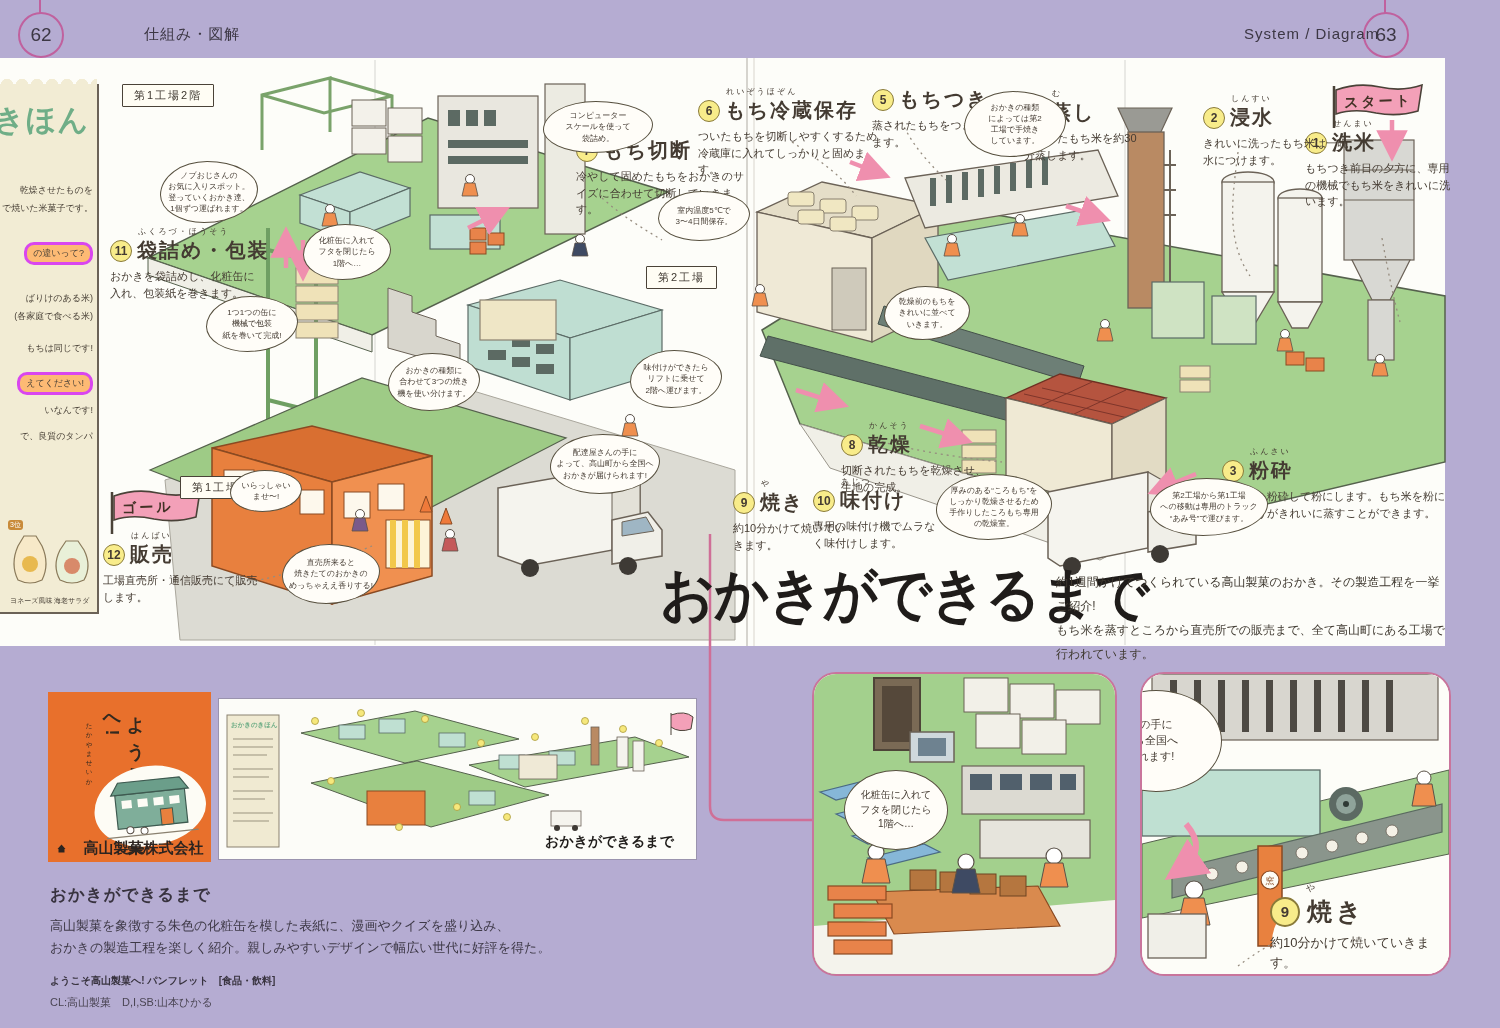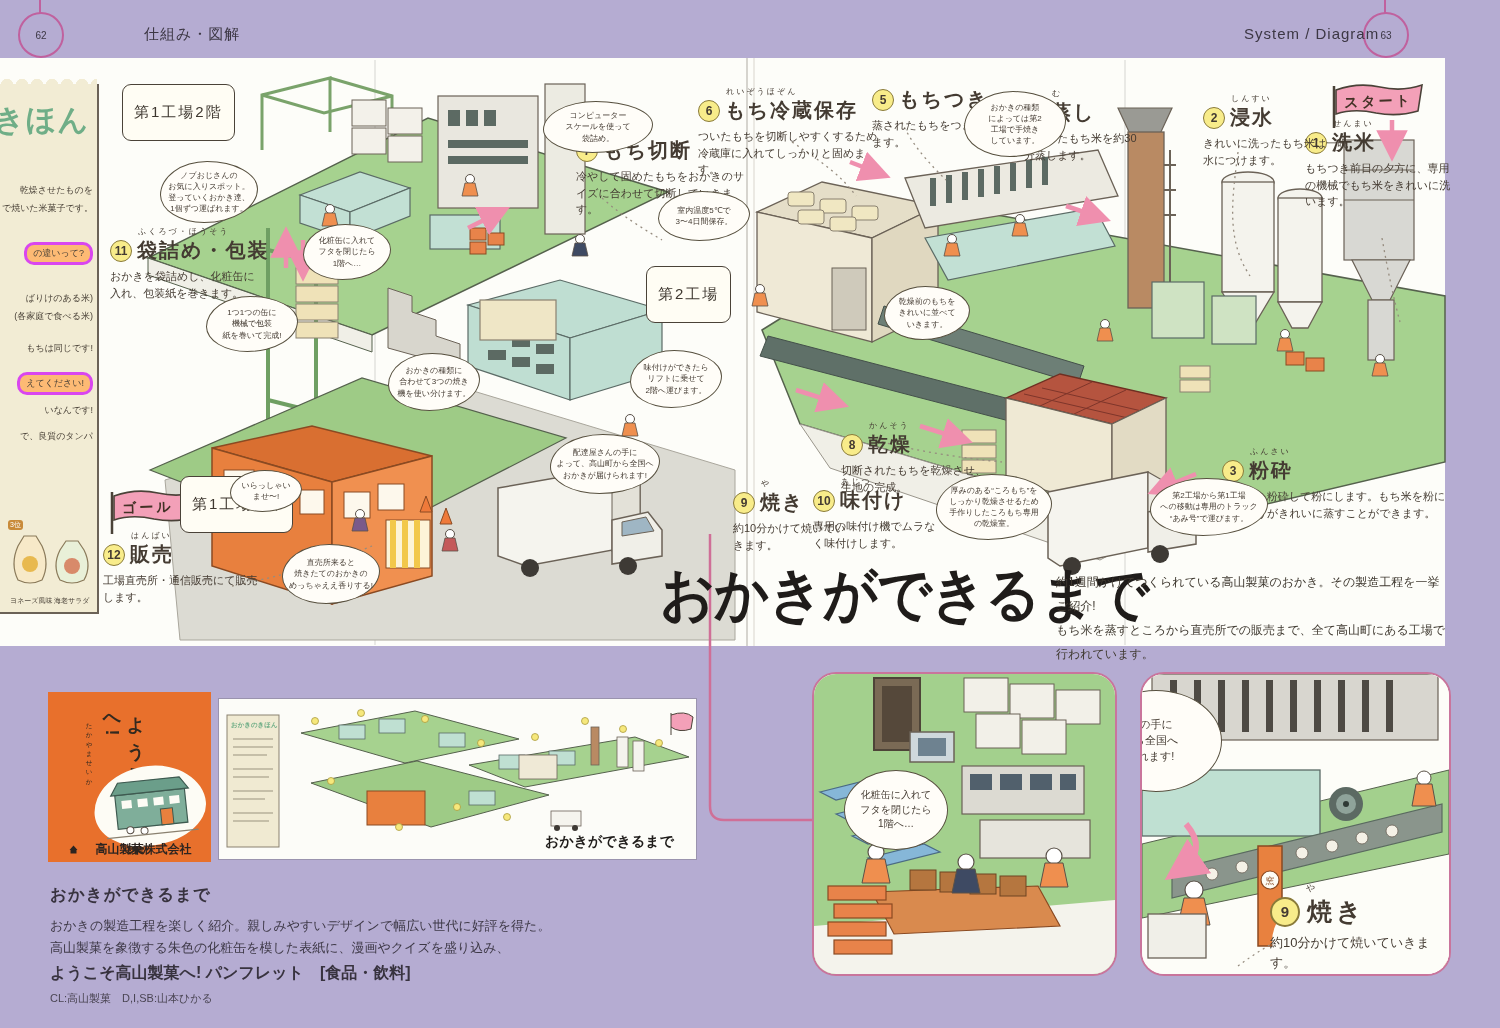--- a/index.html
+++ b/index.html
@@ -3,21 +3,21 @@
 <meta charset="utf-8">
 <style>
   html,body{margin:0;padding:0;}
   body{font-family:"Liberation Sans","DejaVu Sans",sans-serif;}
   #stage{position:relative;width:1500px;height:1028px;background:#b5acd2;overflow:hidden;}
   
   #page-white{position:absolute;left:0;top:58px;width:1445px;height:588px;background:#fdfdf9;}
   svg.scene{position:absolute;left:0;top:0;width:1500px;height:1028px;}
   
   .pagenum{position:absolute;width:42px;height:42px;border:2px solid #c0619e;border-radius:50%;
-    display:flex;align-items:center;justify-content:center;font-size:10px;color:#3c3744;background:transparent;}
+    display:flex;align-items:center;justify-content:center;font-size:19px;color:#3c3744;background:transparent;}
   .pageline{position:absolute;width:2px;background:#c0619e;top:0;}
   .tab{position:absolute;font-size:15px;letter-spacing:1px;color:#3c3744;margin-left:48px;}
   
   #notes{position:absolute;left:0;top:84px;width:97px;height:528px;background:#f2ecd4;border-right:2px solid #6b6257;border-bottom:2px solid #6b6257;}
   #notes .torn{position:absolute;left:0;top:-9px;width:100%;height:10px;
     background-image:radial-gradient(circle at 7px 10px,#f2ecd4 6px,rgba(0,0,0,0) 6.5px);background-size:15px 10px;}
   #notes .ntitle{position:absolute;left:-6px;top:16px;font-size:30px;font-weight:bold;color:#6fae87;letter-spacing:1px;}
   .nfrag{position:absolute;right:4px;font-size:9px;color:#4a4238;white-space:nowrap;}
   .nfrag.q{border:3px solid #d946ef;border-radius:10px;padding:2px 6px;background:#fdba74;}
   .nprod{position:absolute;font-size:7px;color:#4a4238;}
@@ -27,57 +27,57 @@
   .step-furi{display:block;font-size:8px;letter-spacing:2px;margin-left:28px;color:#443b32;}
   .step-head{display:flex;align-items:center;gap:5px;}
   .step-num{flex:0 0 auto;width:20px;height:20px;border-radius:50%;background:#f8ec8a;border:1.6px solid #8a7b3a;
     display:flex;align-items:center;justify-content:center;font-size:12px;font-weight:bold;color:#443b32;}
   .step-title{font-size:20px;font-weight:600;letter-spacing:2px;white-space:nowrap;}
   .step-desc{margin-top:4px;font-size:11px;line-height:1.5;}
   .bubble{position:absolute;background:#fffdf8;border:1.4px solid #57503f;z-index:6;
     border-radius:48% 52% 55% 45% / 55% 45% 55% 45%;
     display:flex;align-items:center;justify-content:center;text-align:center;
     font-size:8px;line-height:1.4;color:#443b32;white-space:pre-line;padding:2px;}
-  .area-label{position:absolute;border:1.8px solid #4a4238;border-radius:9px;background:#fffdf4;
-    padding:18px 11px;font-size:15px;letter-spacing:2px;color:#3e372f;z-index:6;white-space:nowrap;}
+  .area-label{position:absolute;border:1.8px solid #4a4238;border-radius:1px;background:#fffdf4;
+    padding:3px 11px;font-size:11px;letter-spacing:2px;color:#3e372f;z-index:6;white-space:nowrap;}
   .flag{position:absolute;z-index:6;width:100px;height:46px;}
   .flag svg{position:absolute;left:0;top:0;}
   .flag .ftext{position:absolute;left:18px;top:9px;font-size:14px;letter-spacing:3px;color:#433226;font-weight:600;transform:rotate(-2deg);}
   
   #big-title{position:absolute;left:660px;top:556px;font-size:54px;font-weight:900;color:#1f1c1a;
     letter-spacing:-1px;transform:scaleY(1.08);transform-origin:top left;white-space:nowrap;z-index:6;}
   #intro{position:absolute;left:1056px;top:570px;width:392px;font-size:12px;line-height:2.0;color:#3f3930;z-index:6;}
   
   #cover{position:absolute;left:48px;top:692px;width:163px;height:170px;background:#e8702c;overflow:hidden;}
   #cover .vtitle{position:absolute;left:52px;top:12px;writing-mode:vertical-rl;font-size:18px;font-weight:700;
     letter-spacing:5px;color:#32291f;}
   #cover .vfuri{position:absolute;left:36px;top:26px;writing-mode:vertical-rl;font-size:6.5px;letter-spacing:2px;color:#32291f;}
   #cover .blob{position:absolute;left:46px;top:74px;width:112px;height:80px;background:#fdfcf5;border-radius:52% 48% 55% 45%/55% 52% 48% 45%;transform:rotate(-6deg);}
   #cover .company{position:absolute;left:0;bottom:4px;width:100%;display:flex;align-items:center;justify-content:center;gap:17px;
-    font-size:12px;font-weight:700;color:#2c2420;}
+    font-size:15px;font-weight:700;color:#2c2420;}
   #mini-panel{position:absolute;left:218px;top:698px;width:477px;height:160px;background:#fcfcf8;border:1px solid #9a93ae;overflow:hidden;}
   #mini-panel .mini-notes-title{position:absolute;left:12px;top:22px;font-size:6.5px;font-weight:bold;color:#6fae87;white-space:nowrap;}
   #mini-panel .mini-caption{position:absolute;right:22px;bottom:8px;font-size:14px;font-weight:900;color:#1f1c1a;letter-spacing:0;}
   .crop{position:absolute;top:672px;height:300px;border:2px solid #c9759c;border-radius:24px;background:#fff;overflow:hidden;z-index:4;}
   #crop1{left:812px;width:301px;}
   #crop2{left:1140px;width:307px;}
   .crop-bubble{position:absolute;background:#fffdf8;border:1.6px solid #57503f;border-radius:50%;
     display:flex;align-items:center;justify-content:center;text-align:center;font-size:10px;line-height:1.45;
     color:#443b32;white-space:pre-line;z-index:3;}
   #crop2 .c2-callout{position:absolute;left:128px;top:208px;z-index:3;color:#443b32;}
   #crop2 .c2-furi{display:block;font-size:9px;letter-spacing:3px;margin-left:36px;}
   #crop2 .c2-head{display:flex;align-items:center;gap:7px;}
   #crop2 .c2-num{width:26px;height:26px;border-radius:50%;background:#f8ec8a;border:2px solid #8a7b3a;
     display:flex;align-items:center;justify-content:center;font-size:15px;font-weight:bold;}
   #crop2 .c2-title{font-size:25px;font-weight:600;letter-spacing:4px;}
   #crop2 .c2-desc{margin-top:5px;font-size:13px;line-height:1.55;width:170px;}
   #desc-block{position:absolute;left:50px;top:884px;color:#38333f;z-index:4;}
   #desc-block .d-title{font-size:16.5px;font-weight:bold;letter-spacing:1px;}
   #desc-block .d-body{margin-top:9px;font-size:13px;line-height:1.7;color:#3e3947;}
-  #desc-block .d-caption{margin-top:4px;font-size:16px;font-weight:600;}
+  #desc-block .d-caption{margin-top:15px;font-size:10px;font-weight:600;}
   #desc-block .d-credits{margin-top:7px;font-size:11px;color:#4a4553;}
 </style>
 </head>
 <body>
 
 <div id="stage">
 
   <div id="page-white"></div>
 
   <svg class="scene" viewBox="0 0 1500 1028">
@@ -767,20 +767,20 @@
         <span class="c2-num">9</span>
         <span class="c2-title">焼き</span>
       </div>
       <div class="c2-desc">約10分かけて焼いていきます。</div>
     </div>
   </div>
 
   <div id="desc-block">
     <div class="d-title">おかきができるまで</div>
     <div class="d-body">
+      <div>高山製菓を象徴する朱色の化粧缶を模した表紙に、漫画やクイズを盛り込み、</div>
       <div>おかきの製造工程を楽しく紹介。親しみやすいデザインで幅広い世代に好評を得た。</div>
-      <div>高山製菓を象徴する朱色の化粧缶を模した表紙に、漫画やクイズを盛り込み、</div>
     </div>
     <div class="d-caption">ようこそ高山製菓へ! パンフレット　[食品・飲料]</div>
     <div class="d-credits">CL:高山製菓　D,I,SB:山本ひかる</div>
   </div>
 
 </div>
 
 </body></html>

